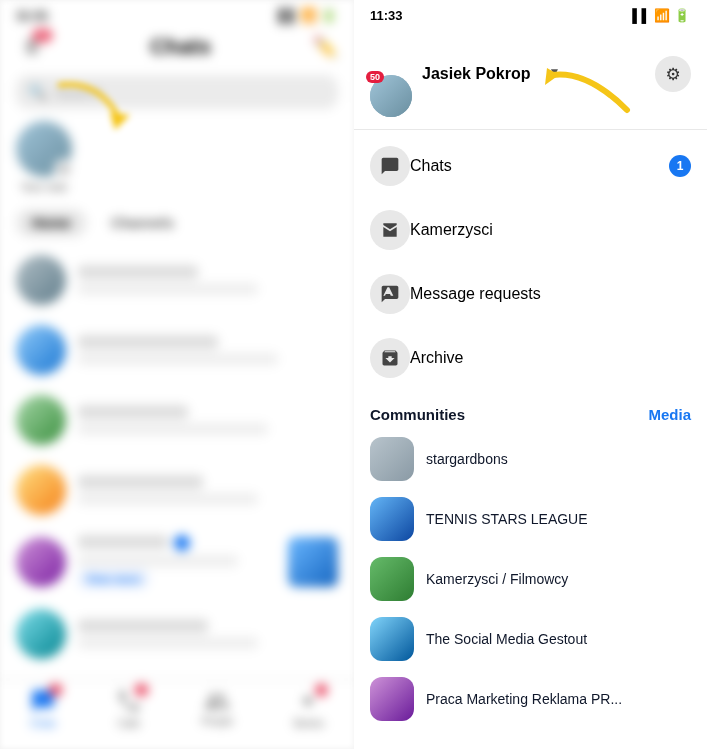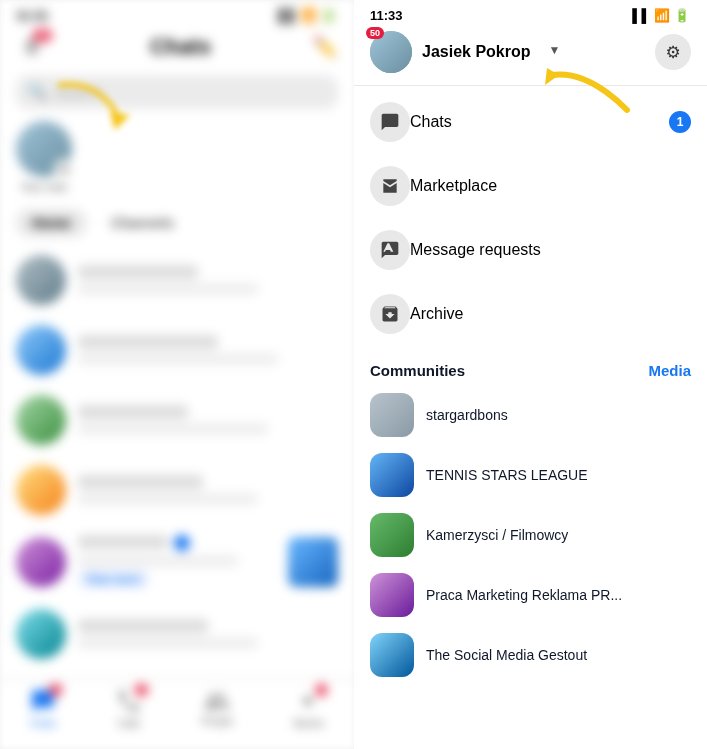--- a/index.html
+++ b/index.html
@@ -230,20 +230,21 @@
       align-items: center;
       gap: 10px;
     }
 
     .profile-avatar {
       width: 42px;
       height: 42px;
       border-radius: 50%;
       background: linear-gradient(135deg, #a0c4d8 0%, #6a8fa0 100%);
       position: relative;
+      margin-top: 44px;
     }
 
     .profile-badge {
       position: absolute;
       top: -4px;
       left: -4px;
       background: #e41e3f;
       color: #fff;
       border-radius: 10px;
       font-size: 9px;
@@ -600,21 +601,21 @@
       <span class="menu-label">Chats</span>
       <div class="blue-badge">1</div>
     </div>
 
     <div class="menu-item">
       <div class="menu-icon-circle">
         <svg width="20" height="20" viewBox="0 0 24 24" fill="#444">
           <path d="M20 4H4v2l8 5 8-5V4zm0 4.5l-8 5-8-5V20h16V8.5z"></path>
         </svg>
       </div>
-      <span class="menu-label">Marketplace</span>
+      <span class="menu-label">Kamerzysci</span>
     </div>
 
     <div class="menu-item">
       <div class="menu-icon-circle">
         <svg width="20" height="20" viewBox="0 0 24 24" fill="#444">
           <path d="M20 2H4c-1.1 0-2 .9-2 2v18l4-4h14c1.1 0 2-.9 2-2V4c0-1.1-.9-2-2-2zm-7 12l-1-2H7l-1 2H4l5-10h2l5 10h-2z"></path>
         </svg>
       </div>
       <span class="menu-label">Message requests</span>
     </div>
@@ -641,26 +642,26 @@
     </div>
     <div class="community-item">
       <div class="community-avatar comm-3"></div>
       <span class="community-name">TENNIS STARS LEAGUE</span>
     </div>
     <div class="community-item">
       <div class="community-avatar comm-4"></div>
       <span class="community-name">Kamerzysci / Filmowcy</span>
     </div>
     <div class="community-item">
+      <div class="community-avatar comm-6"></div>
+      <span class="community-name">The Social Media Gestout</span>
+    </div>
+    <div class="community-item">
       <div class="community-avatar comm-5"></div>
       <span class="community-name">Praca Marketing Reklama PR...</span>
-    </div>
-    <div class="community-item">
-      <div class="community-avatar comm-6"></div>
-      <span class="community-name">The Social Media Gestout</span>
     </div>
     <div class="community-item">
       
       
     </div>
 
   </div>
 </div>
 
 </body></html>

